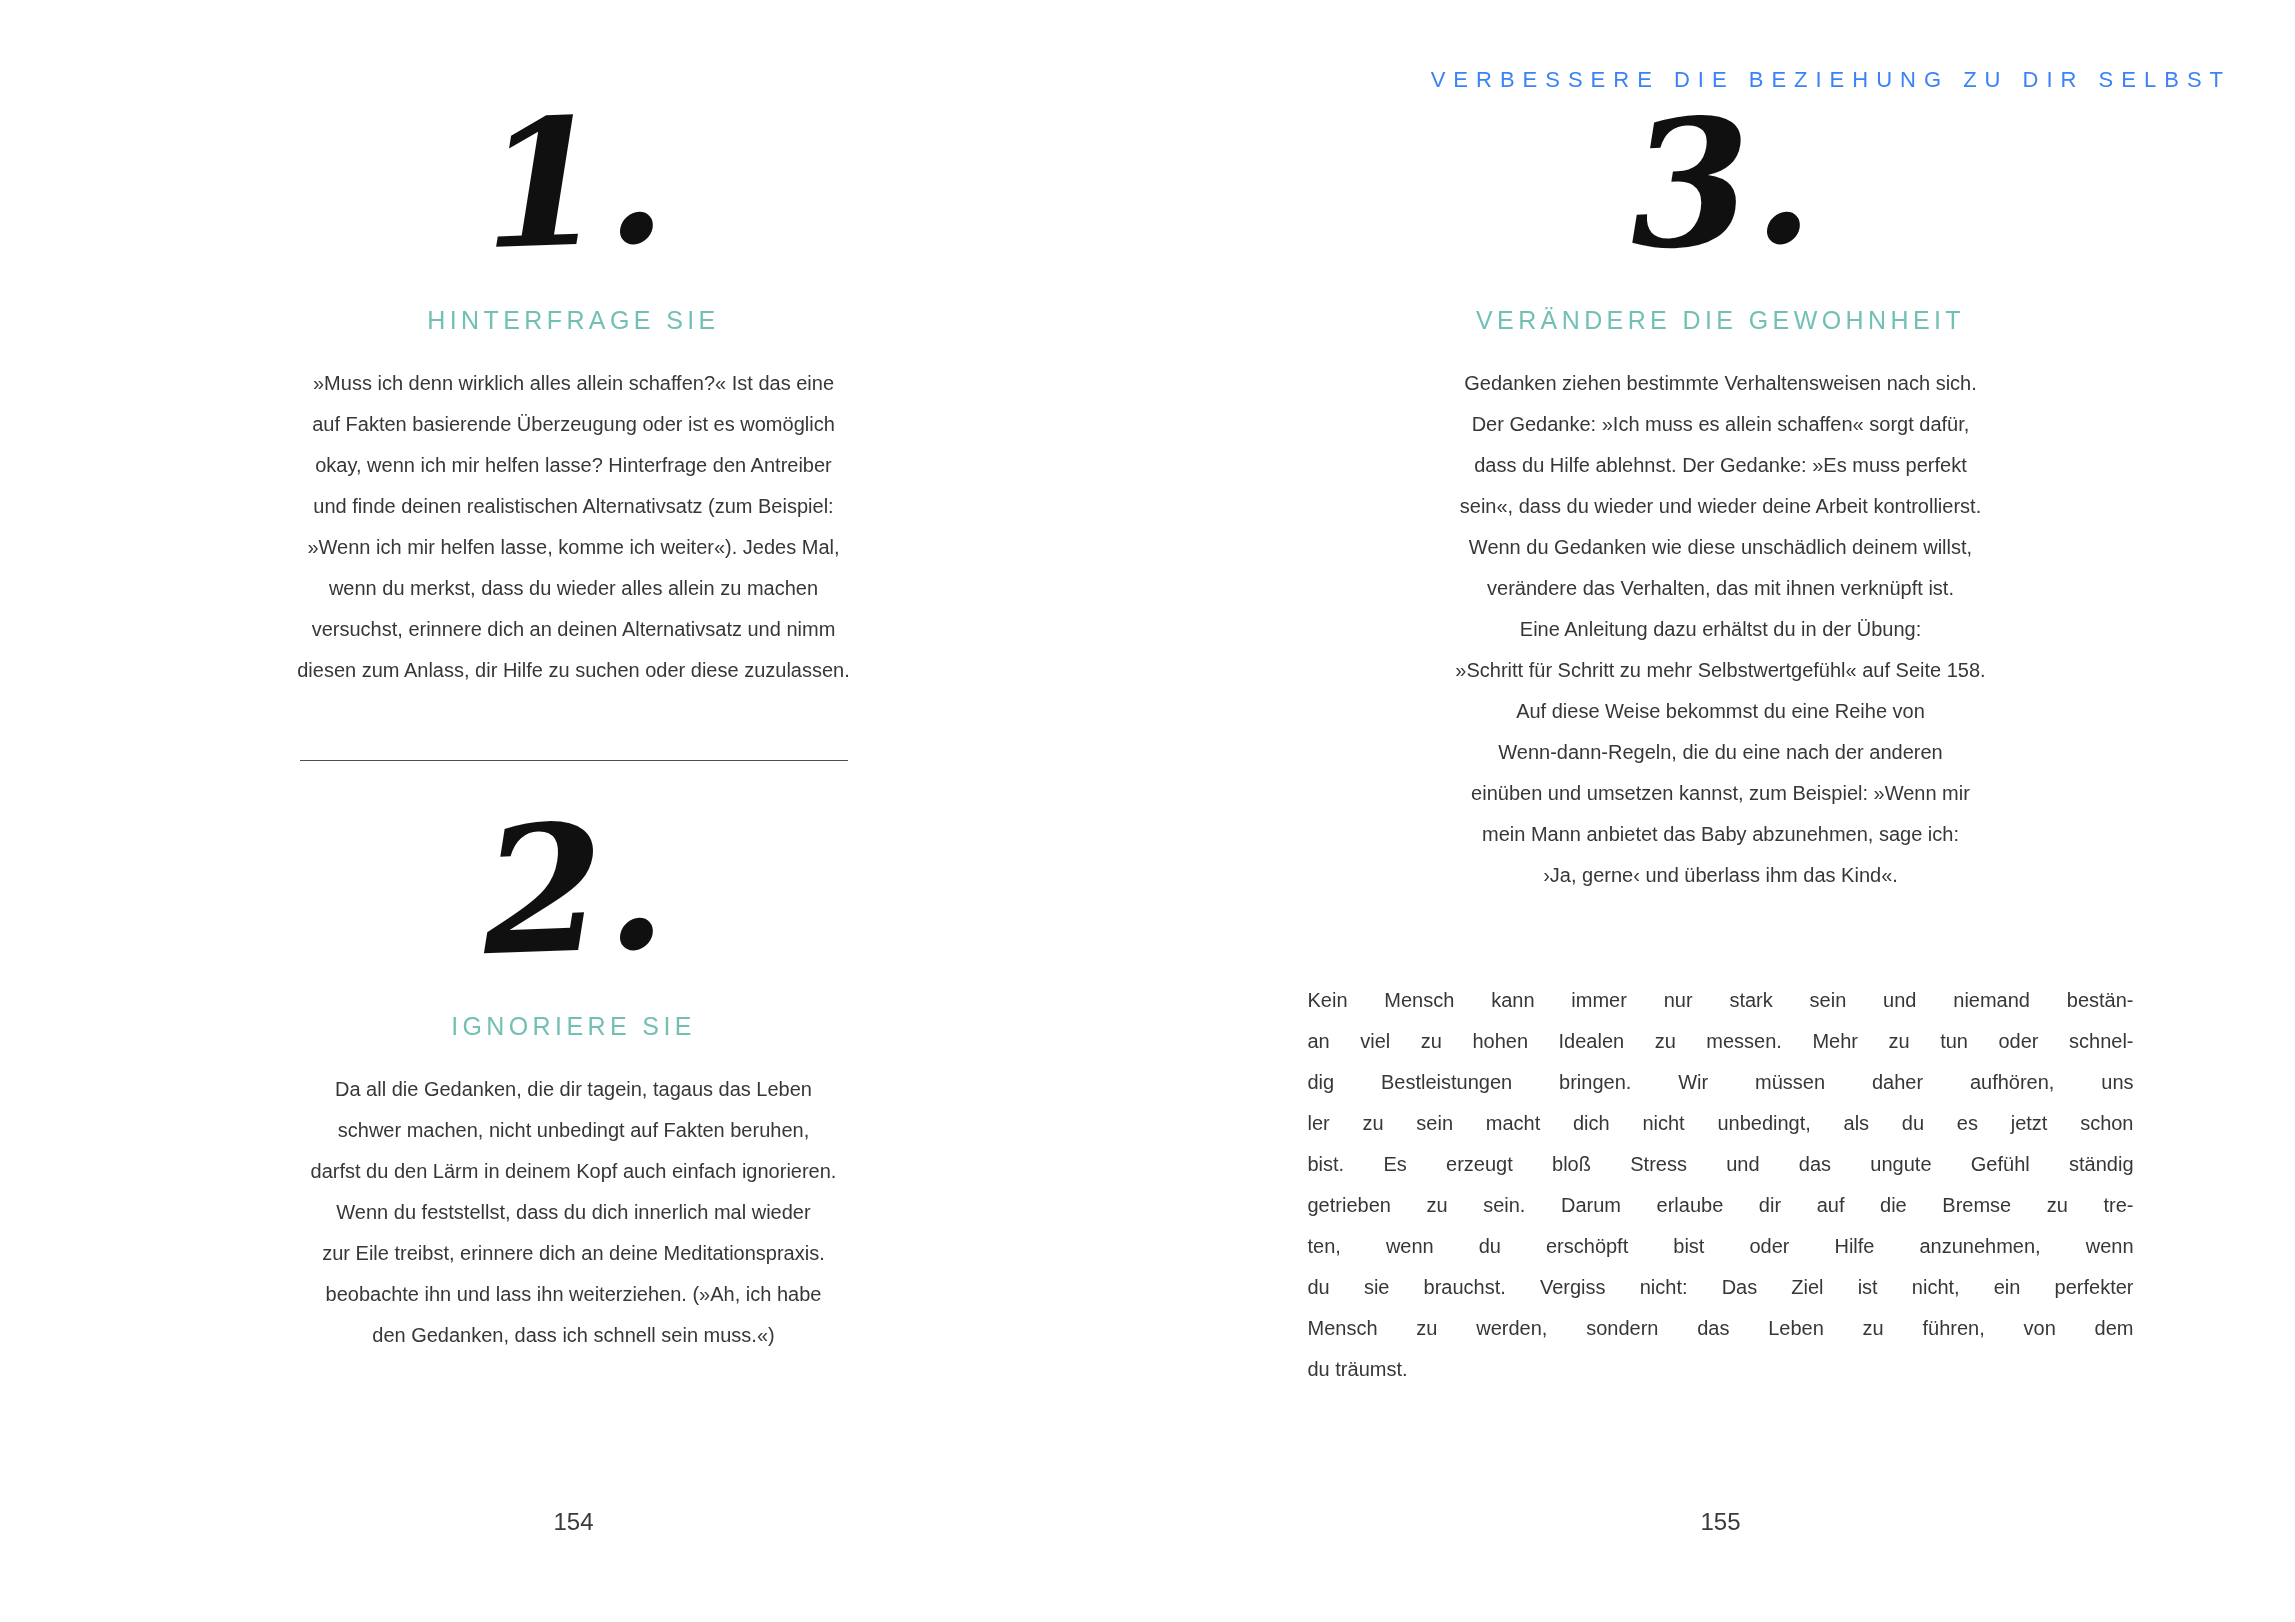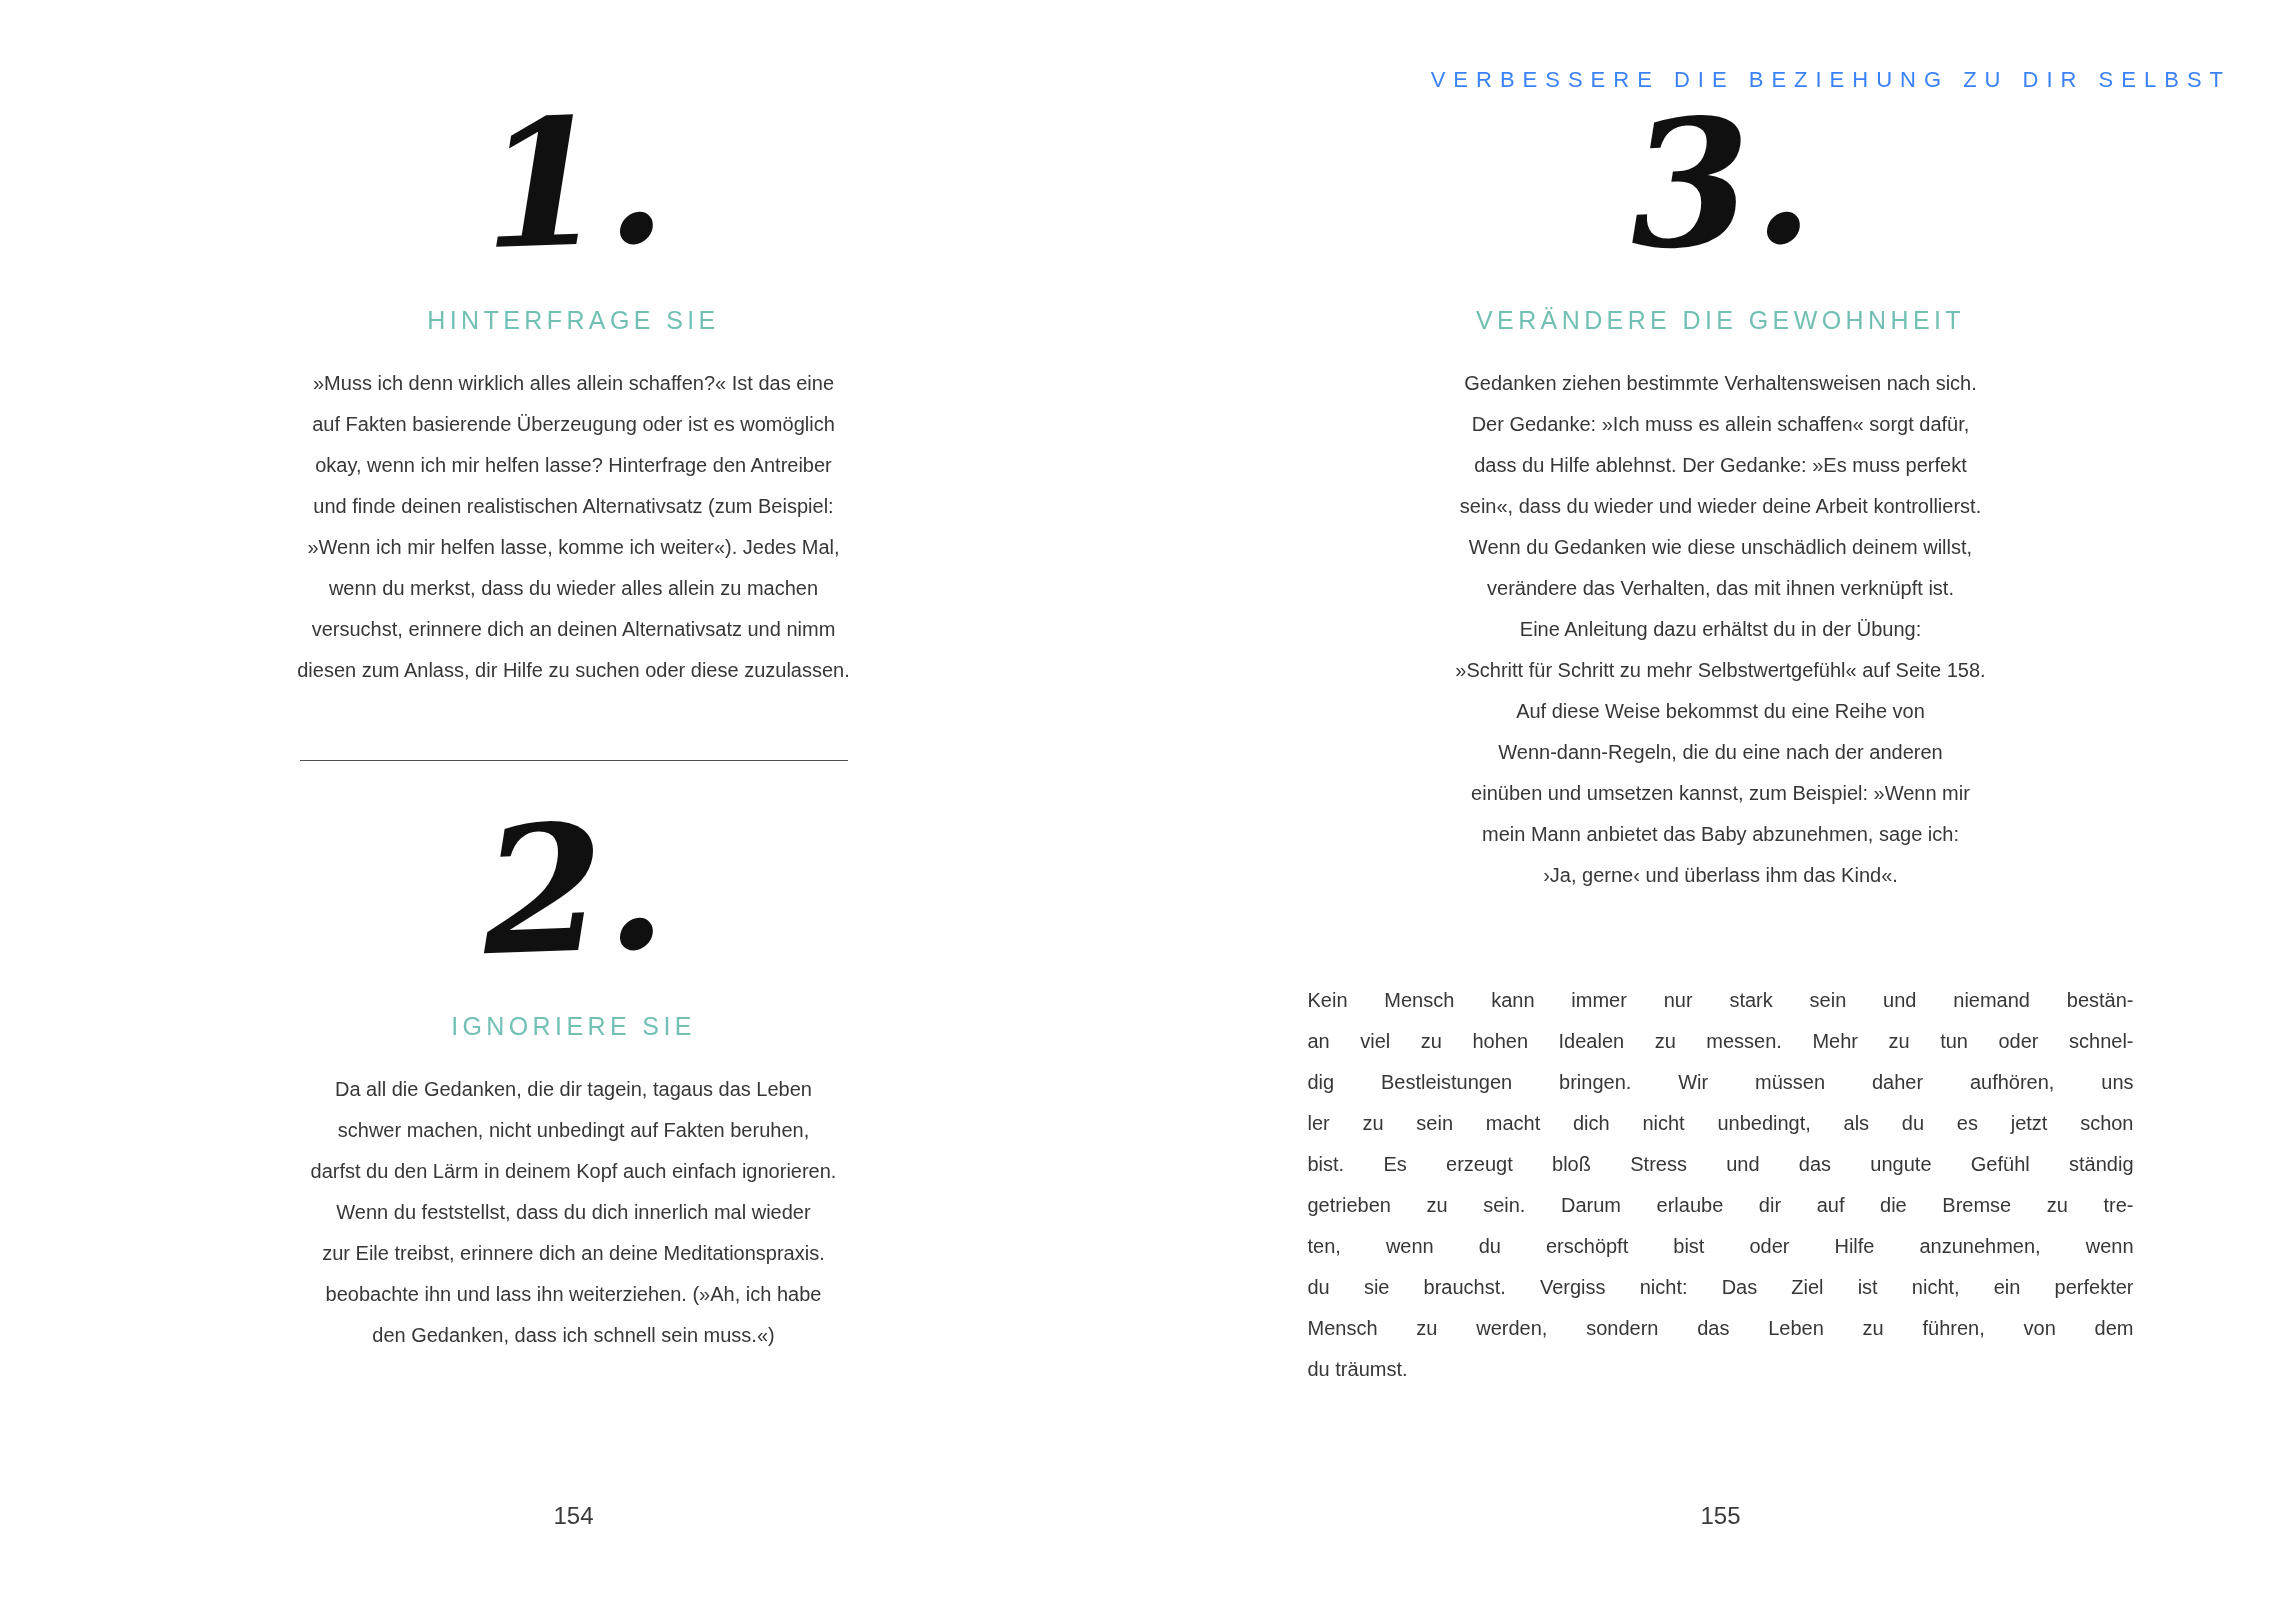--- a/index.html
+++ b/index.html
@@ -64,21 +64,21 @@
   .divider {
     display: block;
     width: 548px;
     margin: 69px auto 0 auto;
     border: none;
     border-top: 1.5px solid #4f4f4f;
   }
 
   .page-number {
     position: absolute;
-    bottom: 92px;
+    bottom: 86px;
     left: 0; width: 100%;
     text-align: center;
     font-size: 24px;
     color: #3a3a3a;
   }
 </style>
 </head>
 <body>
 
 <div class="spread">

